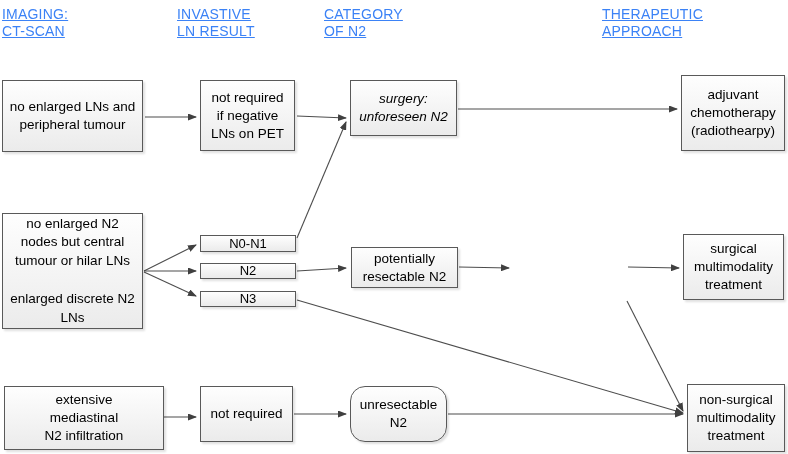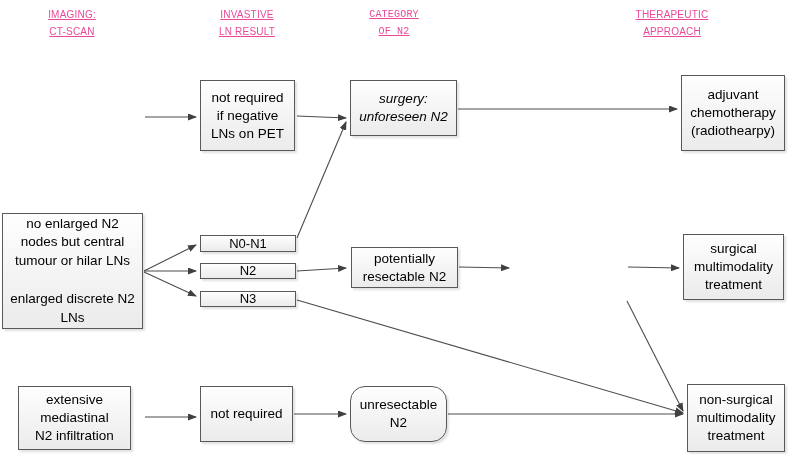--- a/index.html
+++ b/index.html
@@ -8,26 +8,26 @@
     width: 788px;
     height: 454px;
     background: #ffffff;
     font-family: "Liberation Sans", sans-serif;
     color: #1a1a1a;
     overflow: hidden;
   }
   .col-header {
     position: absolute;
     width: 140px;
-    text-align: center;
-    font-size: 10px;
+    text-align: left;
+    font-size: 14px;
     line-height: 17px;
     text-decoration: underline;
     white-space: pre-line;
-    color: #ec4899;
+    color: #3b82f6;
     letter-spacing: 0.2px;
   }
   .node {
     position: absolute;
     box-sizing: border-box;
     border: 1.4px solid #595959;
     background: linear-gradient(#fefefe, #ebebeb);
     box-shadow: 2px 2px 2px rgba(0,0,0,0.12);
     display: flex;
     align-items: center;
@@ -51,21 +51,21 @@
 </style>
 </head>
 <body>
 
 <div id="canvas">
 
   <div class="col-header" style="left:2px; top:6px;">IMAGING:
 CT-SCAN</div>
   <div class="col-header" style="left:177px; top:6px;">INVASTIVE
 LN RESULT</div>
-  <div class="col-header" style="left:324px; top:6px;font-family:Liberation Mono, monospace;">CATEGORY
+  <div class="col-header" style="left:324px; top:6px;">CATEGORY
 OF N2</div>
   <div class="col-header" style="left:602px; top:6px;">THERAPEUTIC
 APPROACH</div>
 
   <svg id="arrows" viewBox="0 0 788 454">
     <defs>
       <marker id="ah" markerWidth="9" markerHeight="7" refX="8" refY="3.5" orient="auto" markerUnits="userSpaceOnUse">
         <path d="M0,0 L9,3.5 L0,7 z" fill="#404040"></path>
       </marker>
     </defs>
@@ -79,20 +79,22 @@
     <line x1="297" y1="271" x2="346" y2="268" marker-end="url(#ah)"></line>
     <line x1="459" y1="267" x2="509" y2="268" marker-end="url(#ah)"></line>
     <line x1="628" y1="267" x2="679" y2="268" marker-end="url(#ah)"></line>
     <line x1="627" y1="301" x2="683" y2="411" marker-end="url(#ah)"></line>
     <line x1="297" y1="300" x2="683" y2="413" marker-end="url(#ah)"></line>
     <line x1="145" y1="417" x2="196" y2="417" marker-end="url(#ah)"></line>
     <line x1="294" y1="414" x2="346" y2="414" marker-end="url(#ah)"></line>
     <line x1="448" y1="414" x2="683" y2="414" marker-end="url(#ah)"></line>
   </svg>
 
+  <div class="node" style="left:2px; top:80px; width:141px; height:72px;">no enlarged LNs and
+peripheral tumour</div>
   <div class="node" style="left:200px; top:80px; width:95px; height:71px;">not required
 if negative
 LNs on PET</div>
   <div class="node" style="left:350px; top:80px; width:107px; height:56px;font-style:italic;">surgery:
 unforeseen N2</div>
   <div class="node" style="left:681px; top:75px; width:104px; height:76px;">adjuvant
 chemotherapy
 (radiothearpy)</div>
 
   <div class="node tall" style="left:2px; top:213px; width:141px; height:116px;">no enlarged N2
@@ -103,21 +105,21 @@
 LNs</div>
   <div class="node slim" style="left:200px; top:235px; width:96px; height:17px;">N0-N1</div>
   <div class="node slim" style="left:200px; top:263px; width:96px; height:16px;">N2</div>
   <div class="node slim" style="left:200px; top:291px; width:96px; height:16px;">N3</div>
   <div class="node" style="left:351px; top:247px; width:107px; height:41px;">potentially
 resectable N2</div>
   <div class="node" style="left:683px; top:234px; width:101px; height:66px;">surgical
 multimodality
 treatment</div>
 
-  <div class="node" style="left:18px; top:386px; width:113px; height:64px;">extensive
+  <div class="node" style="left:4px; top:386px; width:160px; height:64px;">extensive
 mediastinal
 N2 infiltration</div>
   <div class="node" style="left:200px; top:386px; width:93px; height:56px;">not required</div>
   <div class="node" style="left:350px; top:386px; width:97px; height:56px;border-radius:15px;">unresectable
 N2</div>
   <div class="node" style="left:687px; top:384px; width:98px; height:68px;">non-surgical
 multimodality
 treatment</div>
 
 </div>

